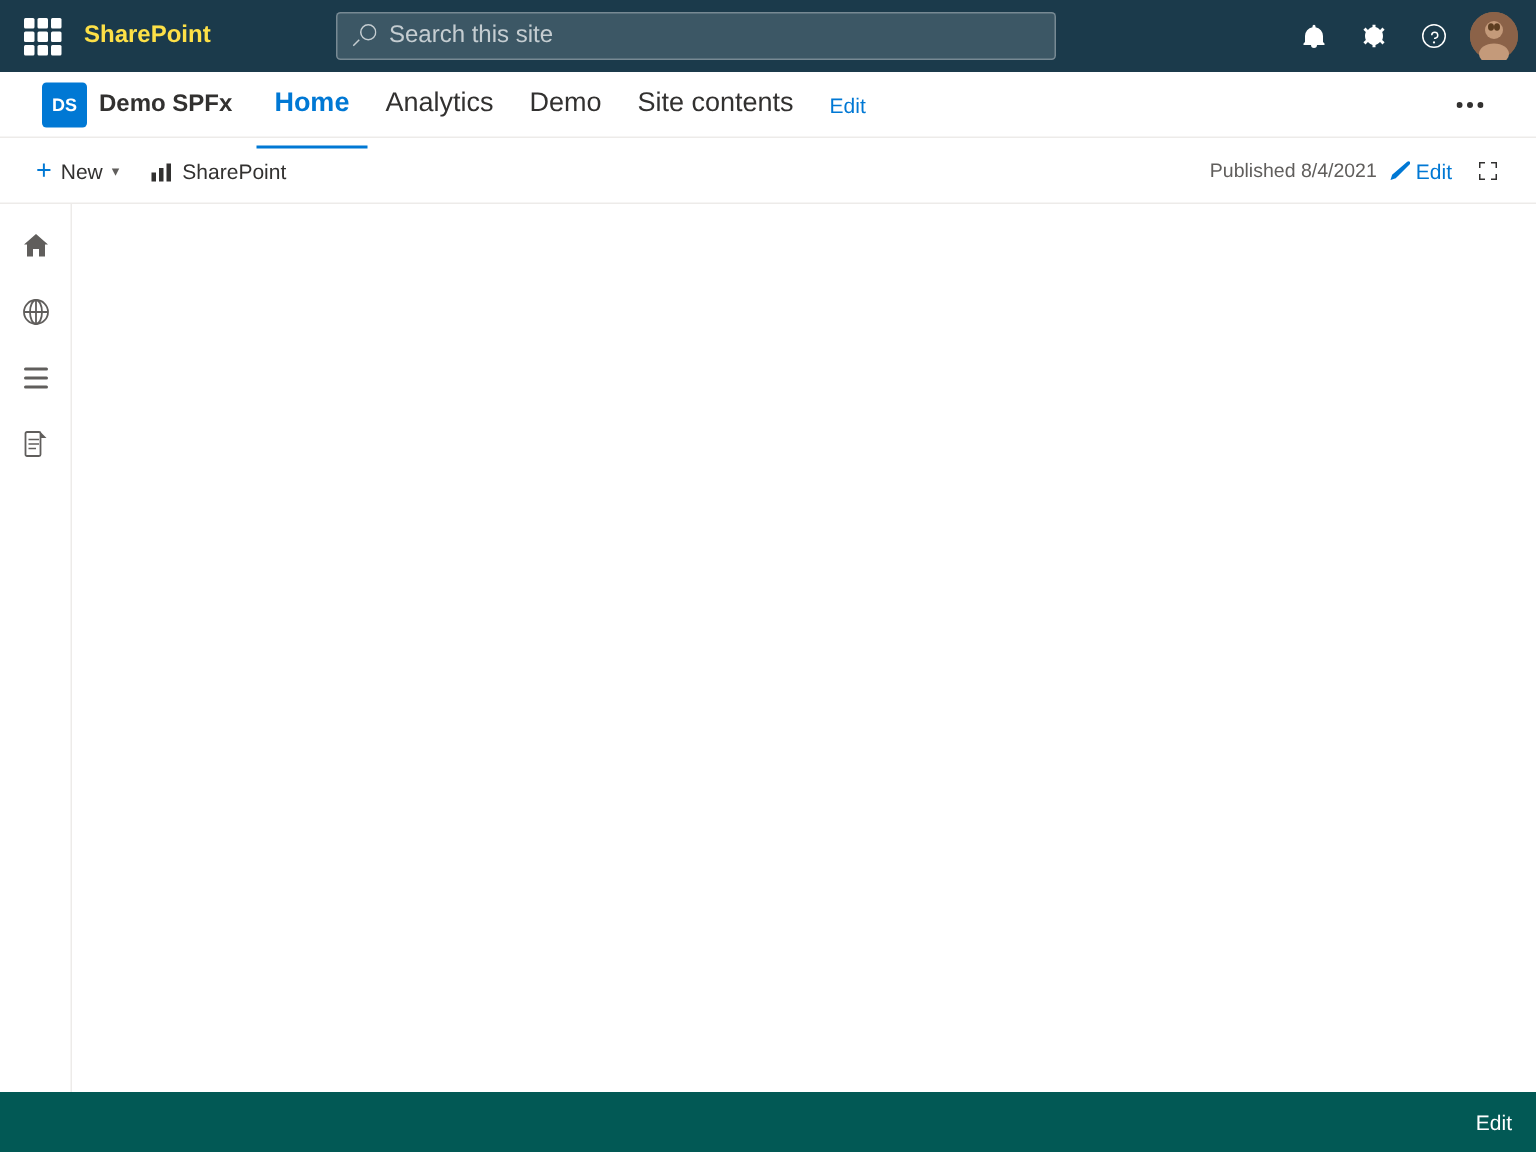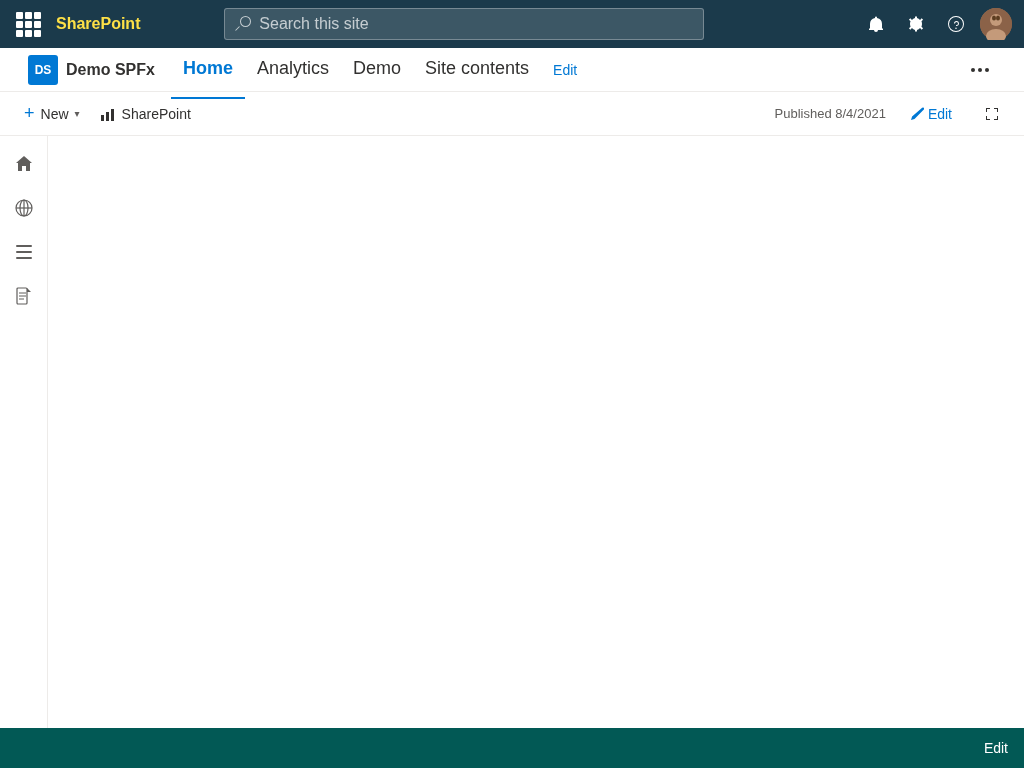--- a/index.html
+++ b/index.html
@@ -131,21 +131,21 @@
     .toolbar-btn {
       display: flex; align-items: center; gap: 6px;
       padding: 0 8px; height: 32px;
       font-size: 14px; color: #323130; cursor: pointer;
       border-radius: 3px; border: none; background: none;
     }
     .toolbar-btn .plus { font-size: 18px; color: #0078d4; font-weight: 300; }
     .toolbar-btn .chevron { font-size: 10px; color: #605e5c; }
     .toolbar-right {
       margin-left: auto;
-      display: flex; align-items: center; gap: 24px;
+      display: flex; align-items: center; gap: 8px;
       font-size: 13px; color: #605e5c;
     }
     .edit-btn {
       display: flex; align-items: center; gap: 4px;
       color: #0078d4; cursor: pointer; font-size: 14px;
     }
     .expand-btn {
       cursor: pointer; color: #323130; font-size: 16px;
       width: 32px; height: 32px; display:flex; align-items:center; justify-content:center;
       border-radius:3px;

